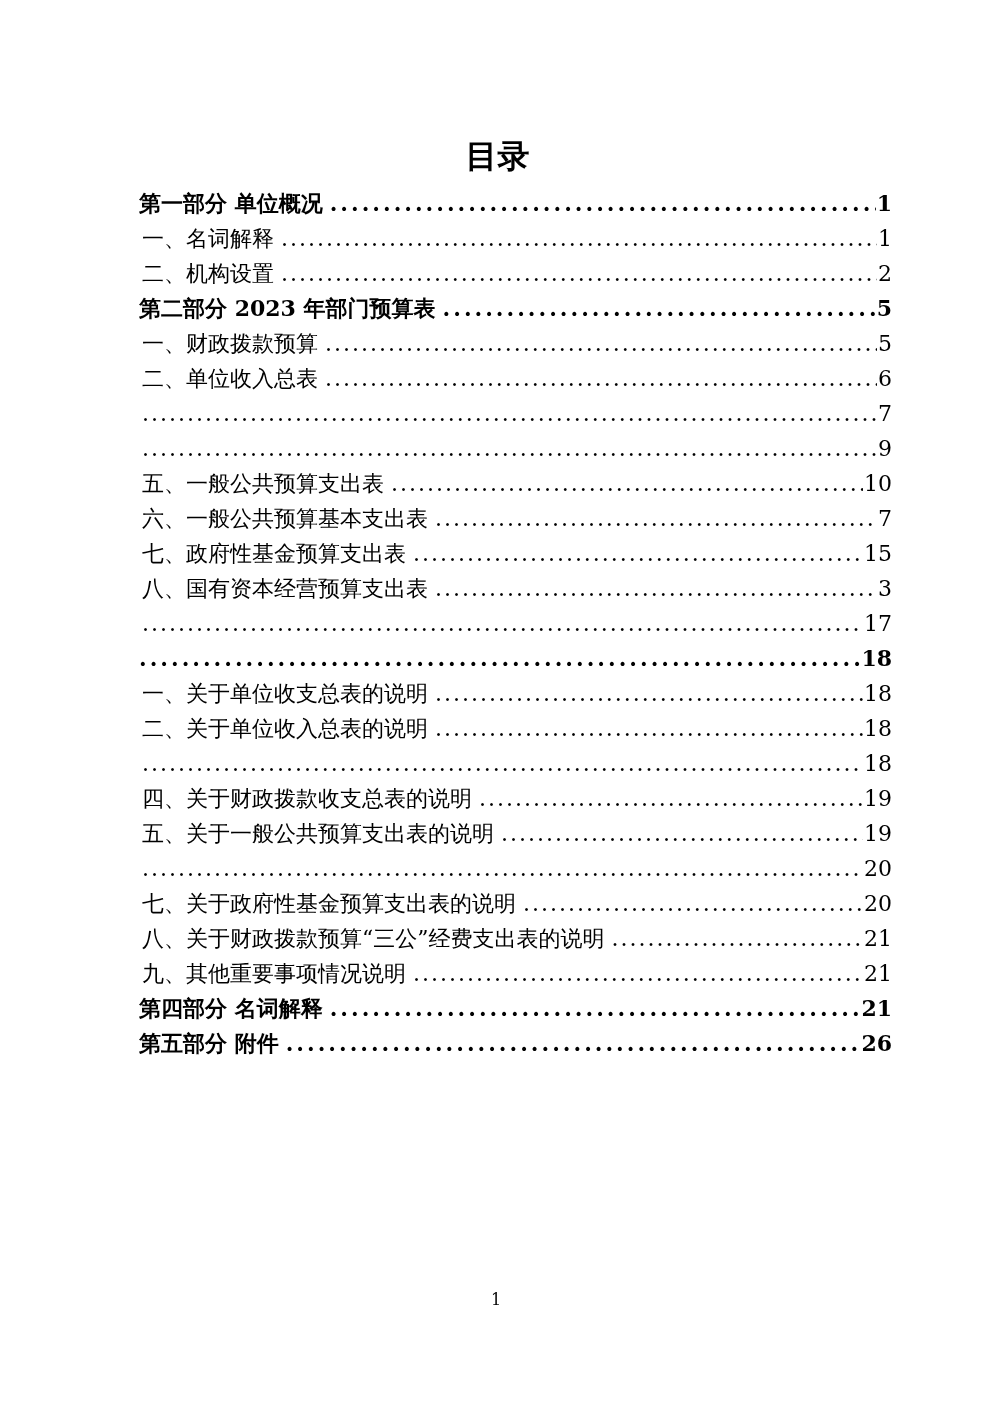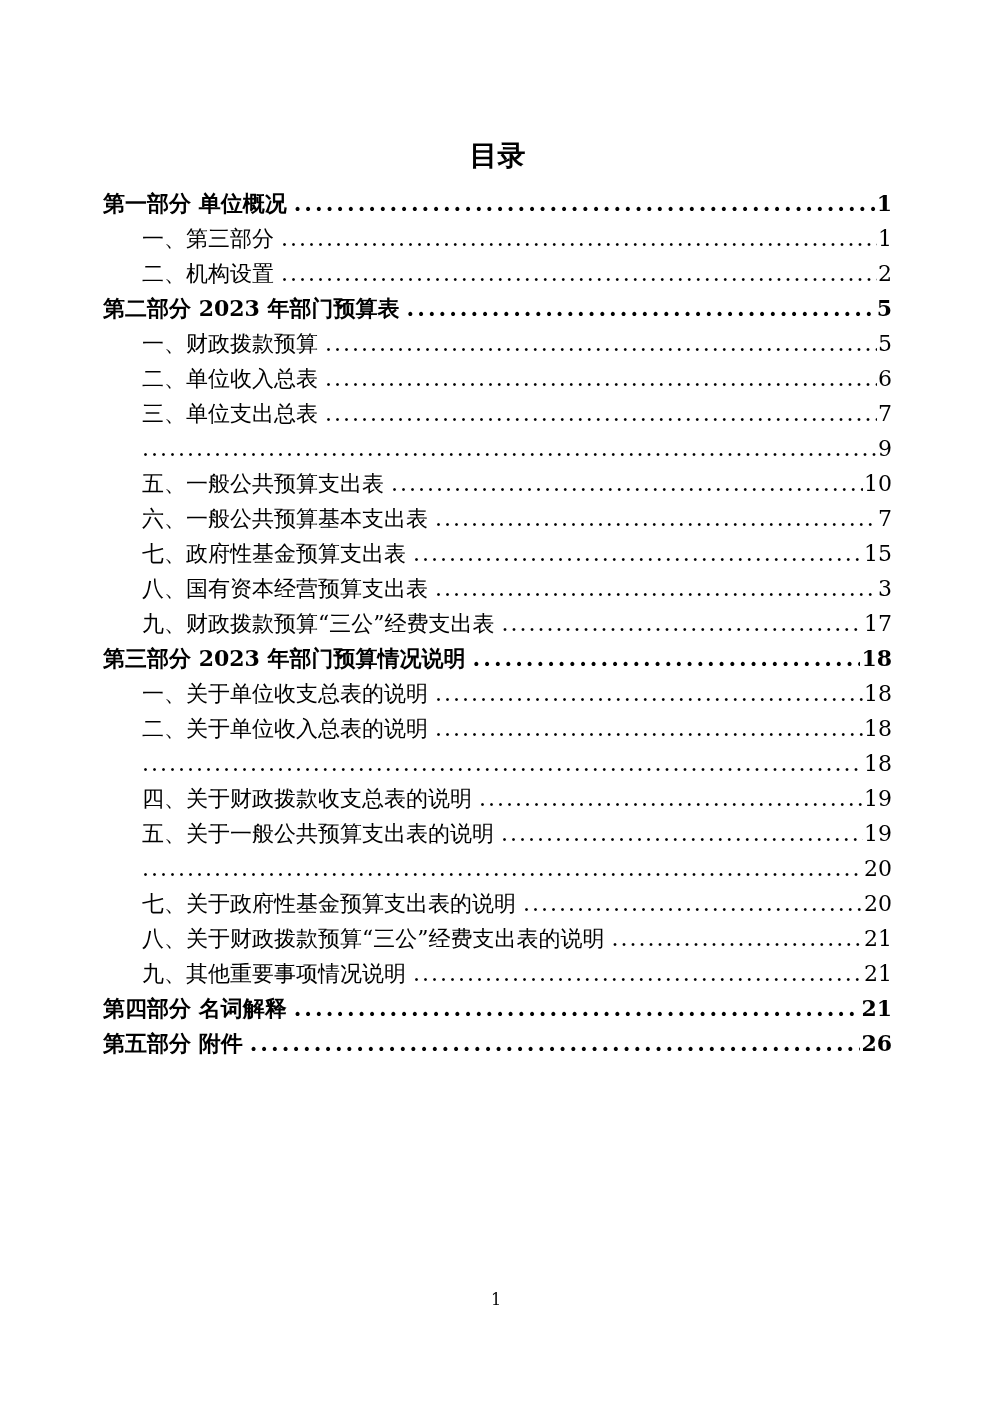--- a/index.html
+++ b/index.html
@@ -19,37 +19,38 @@
     width: 992px;
     height: 1403px;
     box-sizing: border-box;
     padding: 140px 100px 0 103px;
     background: #ffffff;
     overflow: hidden;
   }
   .doc-title {
     margin: 0 0 14px 0;
     text-align: center;
-    font-size: 28px;
+    font-size: 32px;
     line-height: 32px;
     font-weight: bold;
   }
   .toc {
     width: 100%;
   }
   .toc-row {
     display: flex;
     align-items: baseline;
     height: 35px;
     line-height: 35px;
     font-size: 22px;
     overflow: hidden;
   }
   .toc-row.level1 {
     font-weight: bold;
+    margin-left: 36px;
   }
   .toc-row.level2 {
     padding-left: 39px;
   }
   .toc-label {
     white-space: nowrap;
     flex: 0 0 auto;
     padding-right: 7px;
   }
   .toc-leader {
@@ -84,21 +85,21 @@
 <div class="page">
   <h1 class="doc-title">目录</h1>
 
   <div class="toc" id="toc-list">
       <div class="toc-row level1">
         <span class="toc-label">第一部分 单位概况</span>
         <span class="toc-leader">............................................................................................................................................................................................................................</span>
         <span class="toc-page">1</span>
       </div>
       <div class="toc-row level2">
-        <span class="toc-label">一、第三部分</span>
+        <span class="toc-label">一、名词解释</span>
         <span class="toc-leader">............................................................................................................................................................................................................................</span>
         <span class="toc-page">1</span>
       </div>
       <div class="toc-row level2">
         <span class="toc-label">二、机构设置</span>
         <span class="toc-leader">............................................................................................................................................................................................................................</span>
         <span class="toc-page">2</span>
       </div>
       <div class="toc-row level1">
         <span class="toc-label">第二部分 2023 年部门预算表</span>
@@ -109,21 +110,20 @@
         <span class="toc-label">一、财政拨款预算</span>
         <span class="toc-leader">............................................................................................................................................................................................................................</span>
         <span class="toc-page">5</span>
       </div>
       <div class="toc-row level2">
         <span class="toc-label">二、单位收入总表</span>
         <span class="toc-leader">............................................................................................................................................................................................................................</span>
         <span class="toc-page">6</span>
       </div>
       <div class="toc-row level2">
-        <span class="toc-label">三、单位支出总表</span>
         <span class="toc-leader">............................................................................................................................................................................................................................</span>
         <span class="toc-page">7</span>
       </div>
       <div class="toc-row level2">
         <span class="toc-leader">............................................................................................................................................................................................................................</span>
         <span class="toc-page">9</span>
       </div>
       <div class="toc-row level2">
         <span class="toc-label">五、一般公共预算支出表</span>
         <span class="toc-leader">............................................................................................................................................................................................................................</span>
@@ -138,26 +138,24 @@
         <span class="toc-label">七、政府性基金预算支出表</span>
         <span class="toc-leader">............................................................................................................................................................................................................................</span>
         <span class="toc-page">15</span>
       </div>
       <div class="toc-row level2">
         <span class="toc-label">八、国有资本经营预算支出表</span>
         <span class="toc-leader">............................................................................................................................................................................................................................</span>
         <span class="toc-page">3</span>
       </div>
       <div class="toc-row level2">
-        <span class="toc-label">九、财政拨款预算“三公”经费支出表</span>
         <span class="toc-leader">............................................................................................................................................................................................................................</span>
         <span class="toc-page">17</span>
       </div>
       <div class="toc-row level1">
-        <span class="toc-label">第三部分 2023 年部门预算情况说明</span>
         <span class="toc-leader">............................................................................................................................................................................................................................</span>
         <span class="toc-page">18</span>
       </div>
       <div class="toc-row level2">
         <span class="toc-label">一、关于单位收支总表的说明</span>
         <span class="toc-leader">............................................................................................................................................................................................................................</span>
         <span class="toc-page">18</span>
       </div>
       <div class="toc-row level2">
         <span class="toc-label">二、关于单位收入总表的说明</span>

